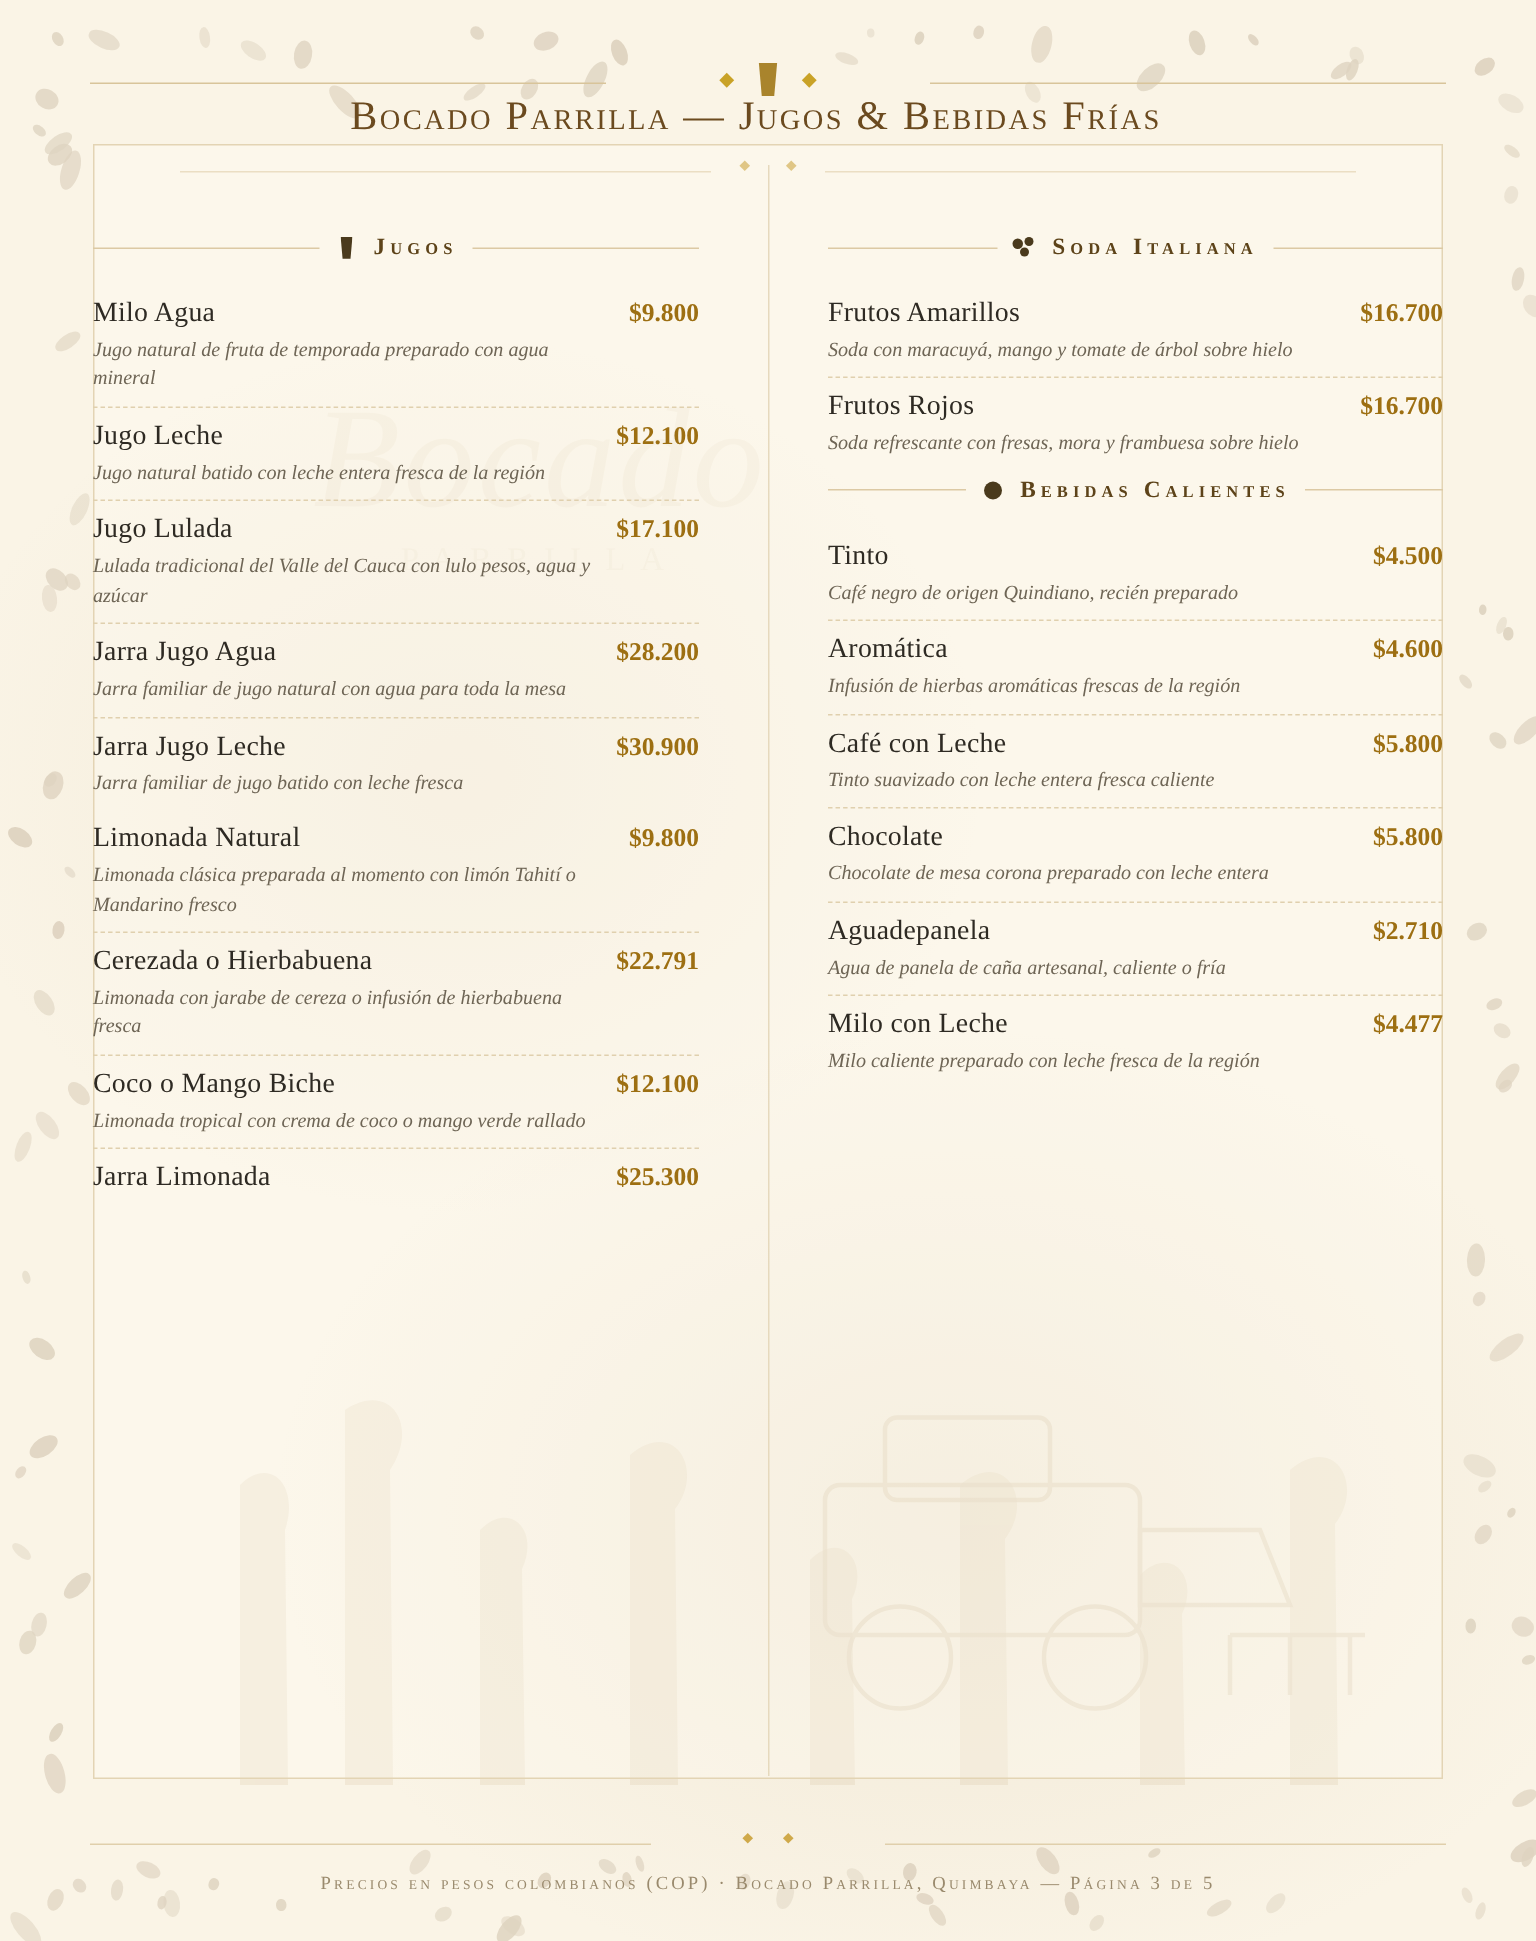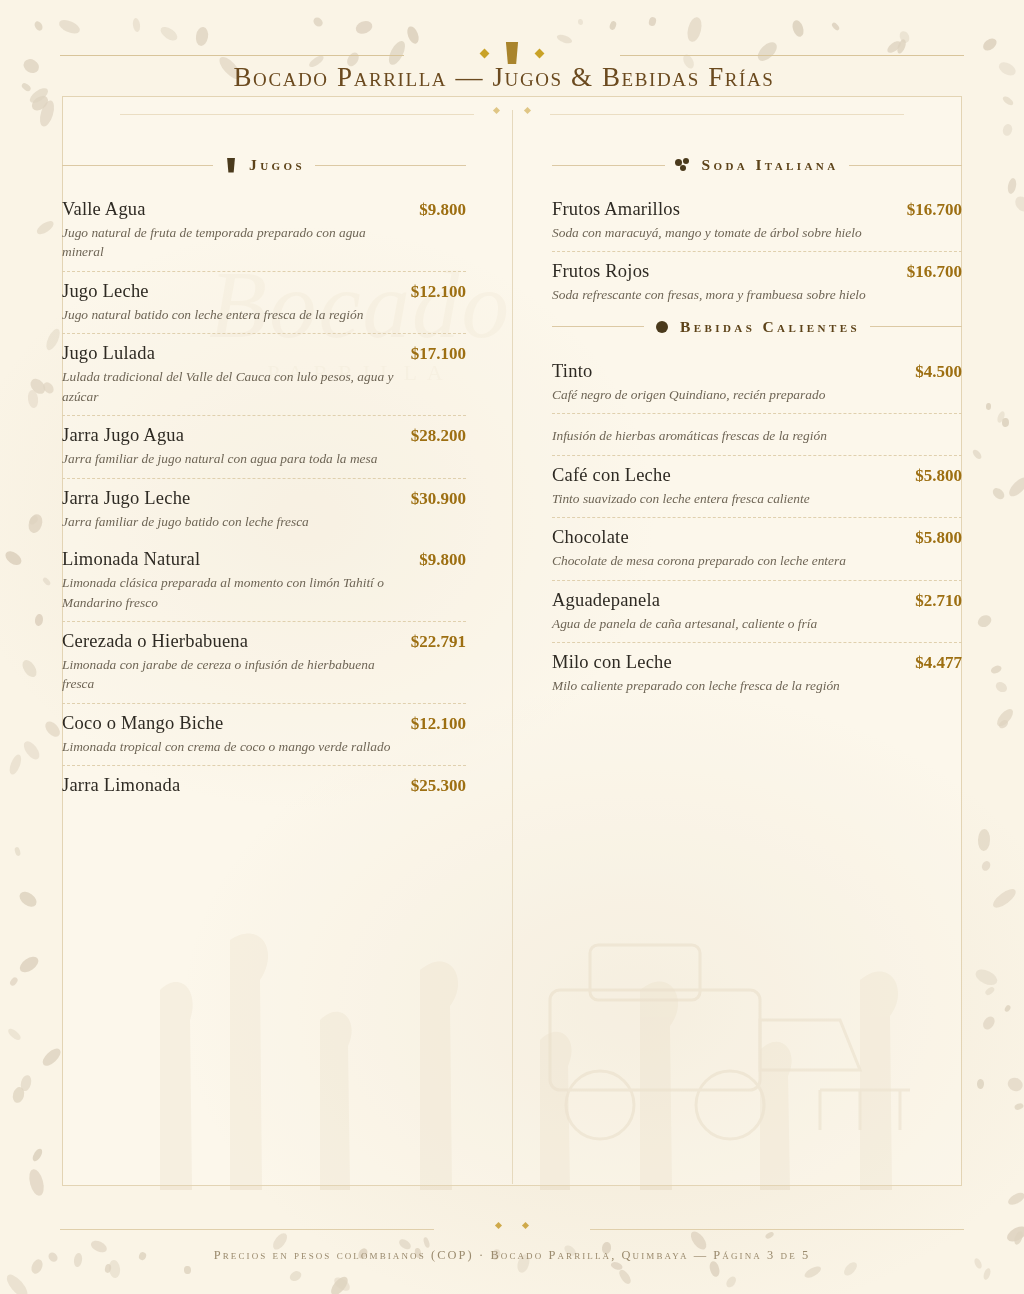--- a/index.html
+++ b/index.html
@@ -427,21 +427,21 @@
           <span class="sline"></span>
           <span class="sicon">
             <span class="ic-cup"></span>
           </span>
           <span class="stitle">Jugos</span>
           <span class="sline"></span>
         </div>
         <div>
           <div class="item">
             <div class="item-top">
-              <span class="item-name">Valle Agua</span>
+              <span class="item-name">Milo Agua</span>
               <span class="item-price">$9.800</span>
             </div>
             <div class="item-desc">Jugo natural de fruta de temporada preparado con agua mineral</div>
           </div>
           <div class="item">
             <div class="item-top">
               <span class="item-name">Jugo Leche</span>
               <span class="item-price">$12.100</span>
             </div>
             <div class="item-desc">Jugo natural batido con leche entera fresca de la región</div>
@@ -537,20 +537,24 @@
         </div>
         <div>
           <div class="item">
             <div class="item-top">
               <span class="item-name">Tinto</span>
               <span class="item-price">$4.500</span>
             </div>
             <div class="item-desc">Café negro de origen Quindiano, recién preparado</div>
           </div>
           <div class="item">
+            <div class="item-top">
+              <span class="item-name">Aromática</span>
+              <span class="item-price">$4.600</span>
+            </div>
             <div class="item-desc">Infusión de hierbas aromáticas frescas de la región</div>
           </div>
           <div class="item">
             <div class="item-top">
               <span class="item-name">Café con Leche</span>
               <span class="item-price">$5.800</span>
             </div>
             <div class="item-desc">Tinto suavizado con leche entera fresca caliente</div>
           </div>
           <div class="item">

